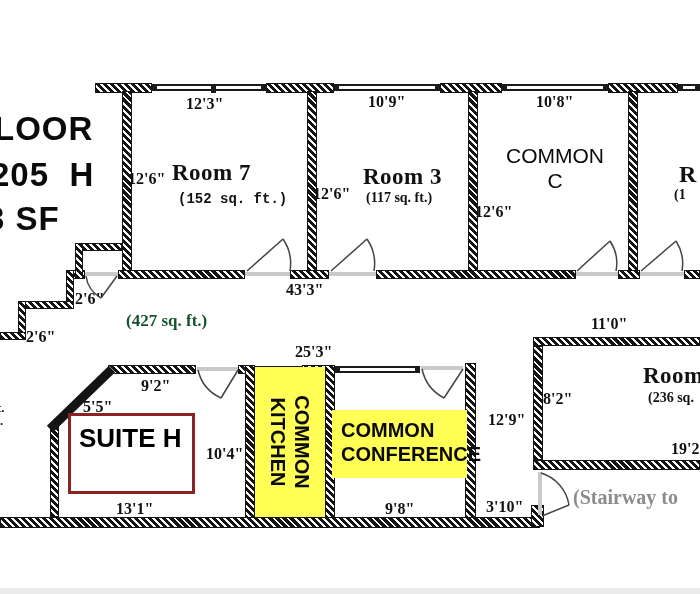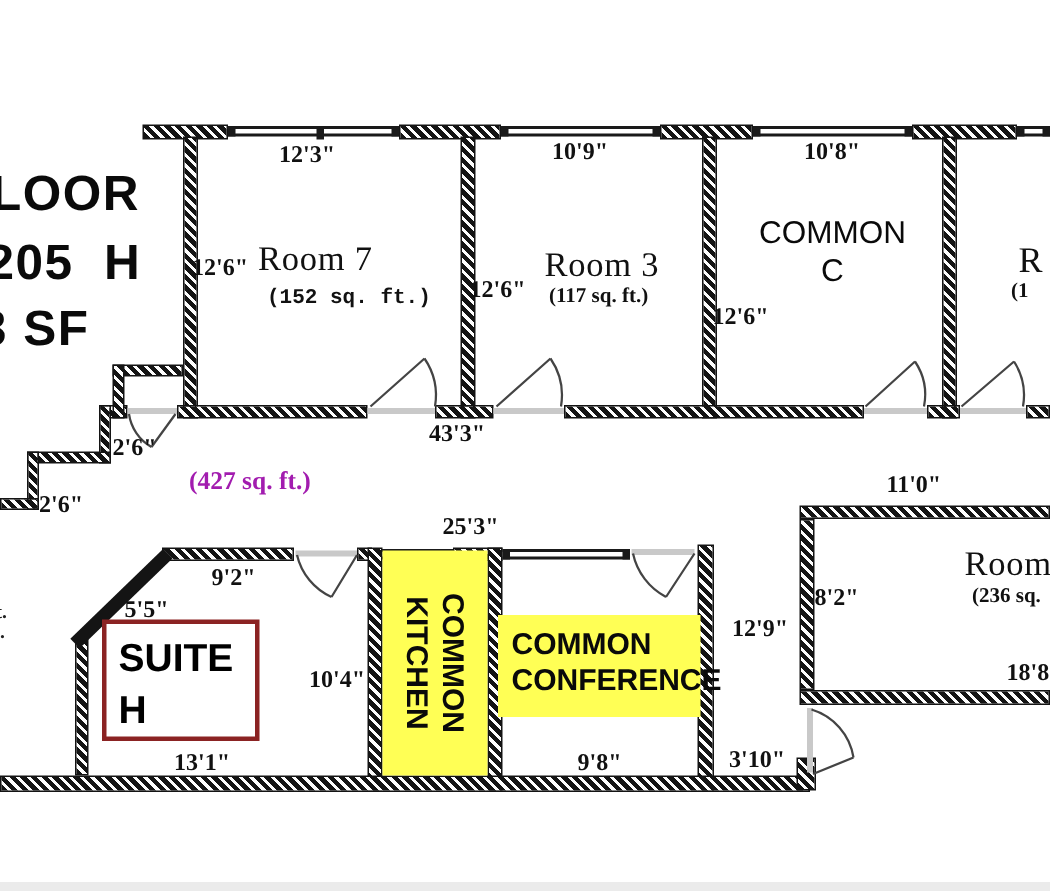--- a/index.html
+++ b/index.html
@@ -6,28 +6,28 @@
   .plan{position:relative;width:700px;height:594px;overflow:hidden;background:#fff;
         font-family:"Liberation Serif",serif;}
   .wall{position:absolute;border:1px solid var(--wall,#141414);box-sizing:border-box;
         background:repeating-linear-gradient(45deg,var(--wall,#141414) 0,var(--wall,#141414) 3px,#fdfdfd 3px,#fdfdfd 5px);}
   .win{position:absolute;height:7px;background:#fff;border-top:2px solid #1a1a1a;border-bottom:2px solid #1a1a1a;box-sizing:border-box;}
   .win::before,.win::after{content:"";position:absolute;top:-2px;width:5px;height:7px;background:#1a1a1a;}
   .win::before{left:0;}.win::after{right:0;}
   .tick{position:absolute;width:5px;height:9px;background:#1a1a1a;}
   .yellow{position:absolute;background:var(--yellow,#FFFF55);}
   .dim{position:absolute;font-weight:bold;font-size:16px;color:#111;white-space:nowrap;}
-  .dim17{position:absolute;font-weight:bold;font-size:17px;color:#a21caf;white-space:nowrap;}
-  .rname{position:absolute;font-weight:normal;font-size:23px;color:#111;white-space:nowrap;letter-spacing:.5px;}
+  .dim17{position:absolute;font-weight:bold;font-size:17px;color:#14532d;white-space:nowrap;}
+  .rname{position:absolute;font-weight:bold;font-size:23px;color:#111;white-space:nowrap;letter-spacing:.5px;}
   .rarea{position:absolute;font-weight:bold;font-size:14px;color:#111;white-space:nowrap;}
   .t-big{position:absolute;font-family:"Liberation Sans",sans-serif;font-weight:bold;font-size:33px;
          color:#0a0a0a;white-space:pre;letter-spacing:1px;}
   .suitec{position:absolute;left:500px;top:144px;width:110px;text-align:center;
           font-family:"Liberation Sans",sans-serif;font-size:21px;color:#0a0a0a;line-height:1.18;}
-  .suiteh{position:absolute;left:68px;top:413px;width:105px;height:81px;box-sizing:border-box;
+  .suiteh{position:absolute;left:68px;top:413px;width:127px;height:81px;box-sizing:border-box;
           border:3px solid var(--suite_red,#8B2323);padding:5px 0 0 8px;
           font-family:"Liberation Sans",sans-serif;font-weight:bold;font-size:26px;line-height:1.33;color:#000;}
   .ylabel{font-family:"Liberation Sans",sans-serif;font-weight:600;font-size:20px;color:#0a0a0a;line-height:1.2;}
   .kitwrap{position:absolute;left:255px;top:367px;width:70px;height:150px;display:flex;align-items:center;justify-content:center;}
   .kitwrap .inner{transform:rotate(90deg);text-align:center;white-space:nowrap;}
   .confbox{position:absolute;left:332px;top:410px;width:135px;height:68px;box-sizing:border-box;padding:8px 0 0 9px;}
   .stair{position:absolute;left:573px;top:486px;font-weight:bold;font-size:20px;
          color:var(--gray_text,#8C8C8C);white-space:nowrap;}
   .frag{position:absolute;font-weight:bold;font-size:13px;color:#222;}
   .band{position:absolute;left:0;top:588px;width:700px;height:6px;background:#ebebeb;}
@@ -158,19 +158,20 @@
   <div class="dim" style="left:116px;top:500px;">13'1"</div>
 
   <div class="dim" style="left:385px;top:500px;">9'8"</div>
   <div class="dim" style="left:488px;top:411px;">12'9"</div>
   <div class="dim" style="left:486px;top:498px;">3'10"</div>
 
   <div class="dim" style="left:591px;top:315px;">11'0"</div>
   <div class="dim" style="left:543px;top:390px;">8'2"</div>
   <div class="rname" style="left:643px;top:363px;">Room</div>
   <div class="rarea" style="left:648px;top:390px;">(236 sq.</div>
-  <div class="dim" style="left:671px;top:440px;">18'8</div>
+  <div class="dim" style="left:671px;top:440px;">19'2</div>
 
+  <div class="stair">(Stairway to</div>
   <div class="frag" style="left:-3px;top:400px;">t.</div>
   <div class="frag" style="left:0px;top:413px;">.</div>
 
   <div class="band"></div>
 </div>
 
 </body></html>

